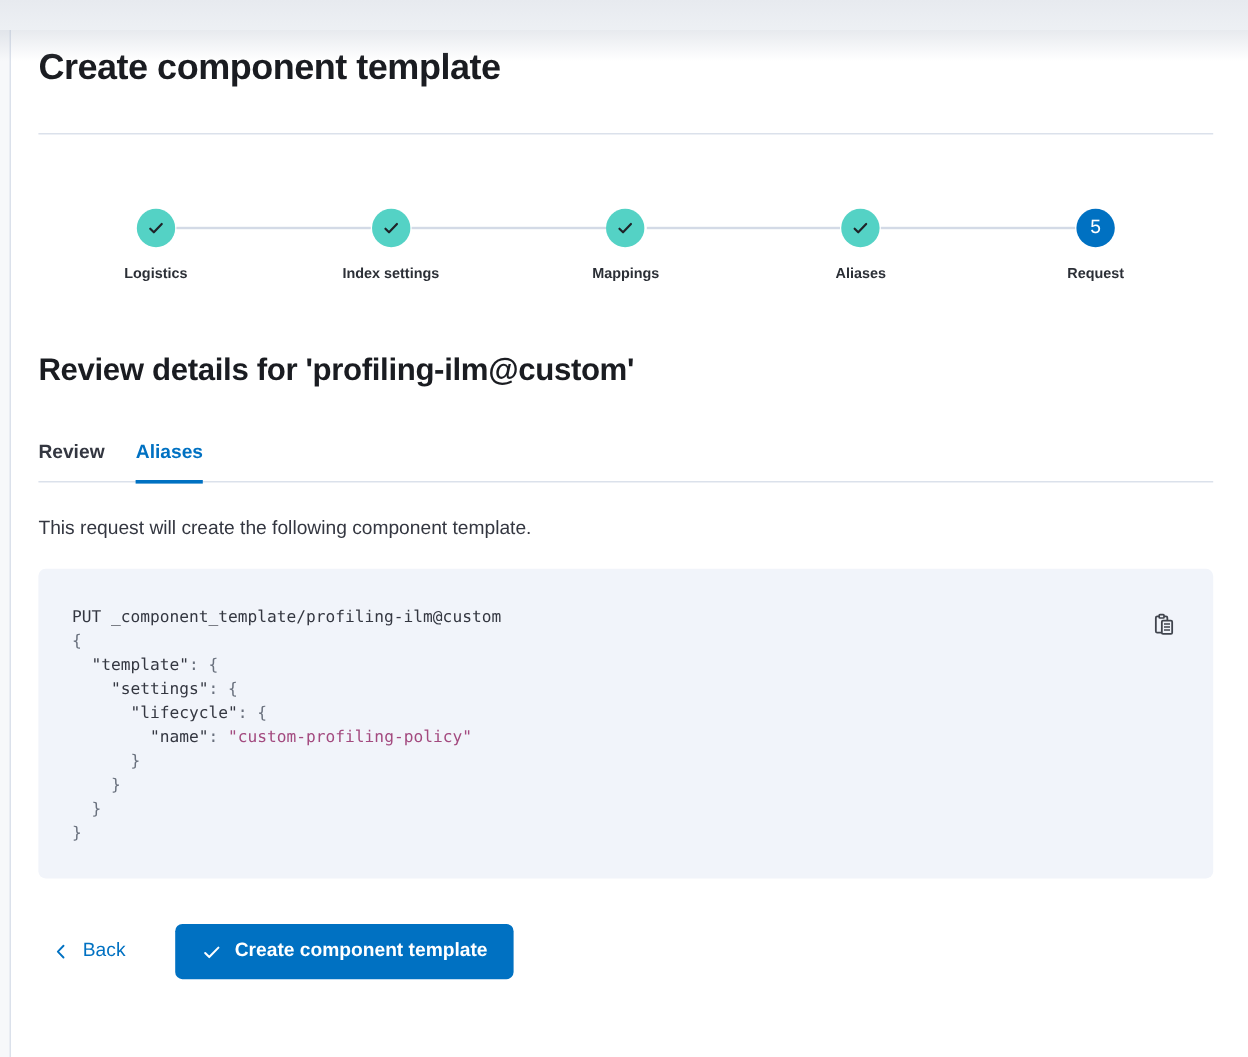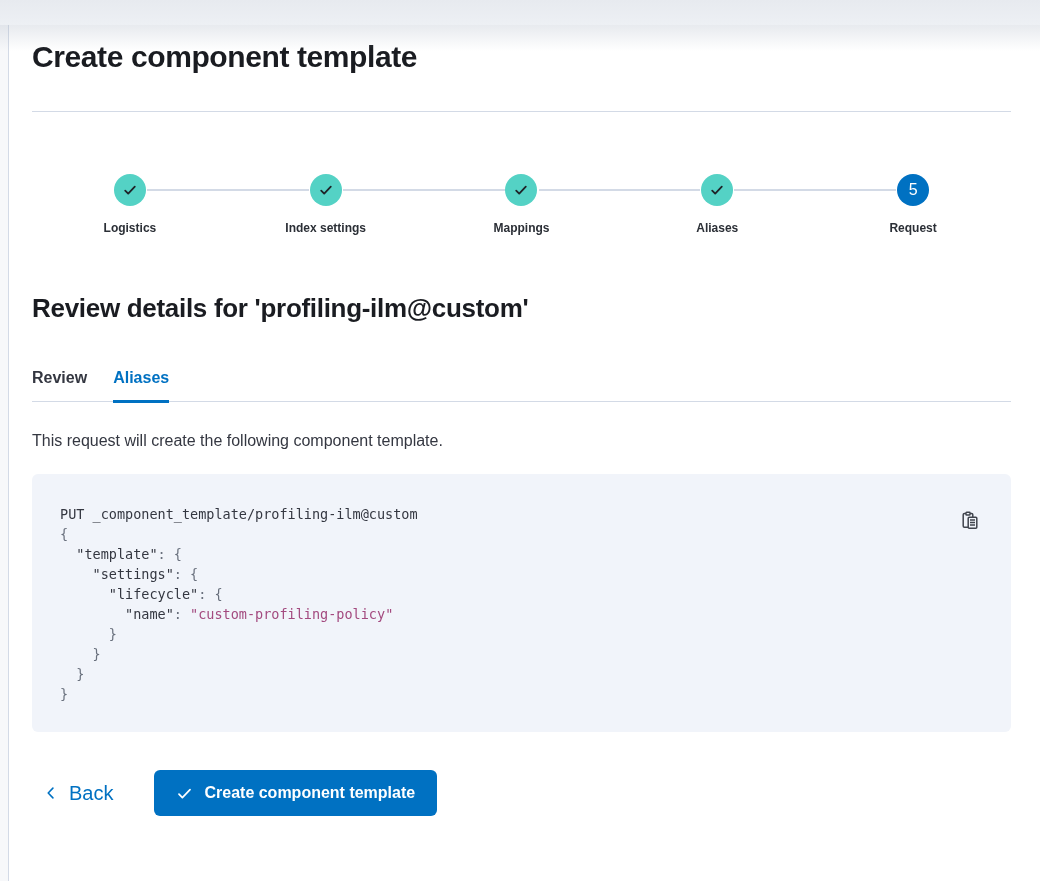--- a/index.html
+++ b/index.html
@@ -102,21 +102,21 @@
     width:26px; height:26px;
     background:none; border:none; cursor:pointer;
     display:flex; align-items:center; justify-content:center;
   }
 
   
   .footer { margin-top:38px; display:flex; align-items:center; }
   .back-btn {
     background:none; border:none; cursor:pointer; font-family:inherit;
     display:flex; align-items:center; gap:11px;
-    color:#0071c2; font-size:20px; font-weight:400;
+    color:#0071c2; font-size:16px; font-weight:400;
     margin-left:12px;
   }
   .create-btn {
     margin-left:41px;
     height:46px; padding:0 22px;
     background:#0071c2; color:#fff;
     border:none; border-radius:6px; cursor:pointer;
     font-family:inherit; font-size:16px; font-weight:600;
     display:flex; align-items:center; gap:11px;
   }

